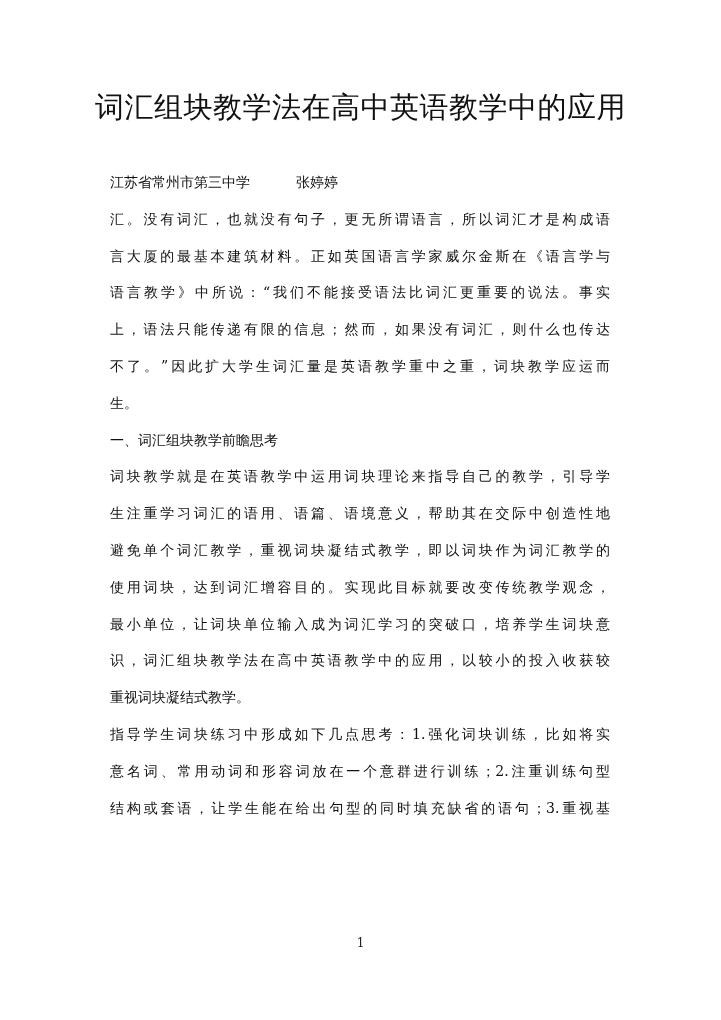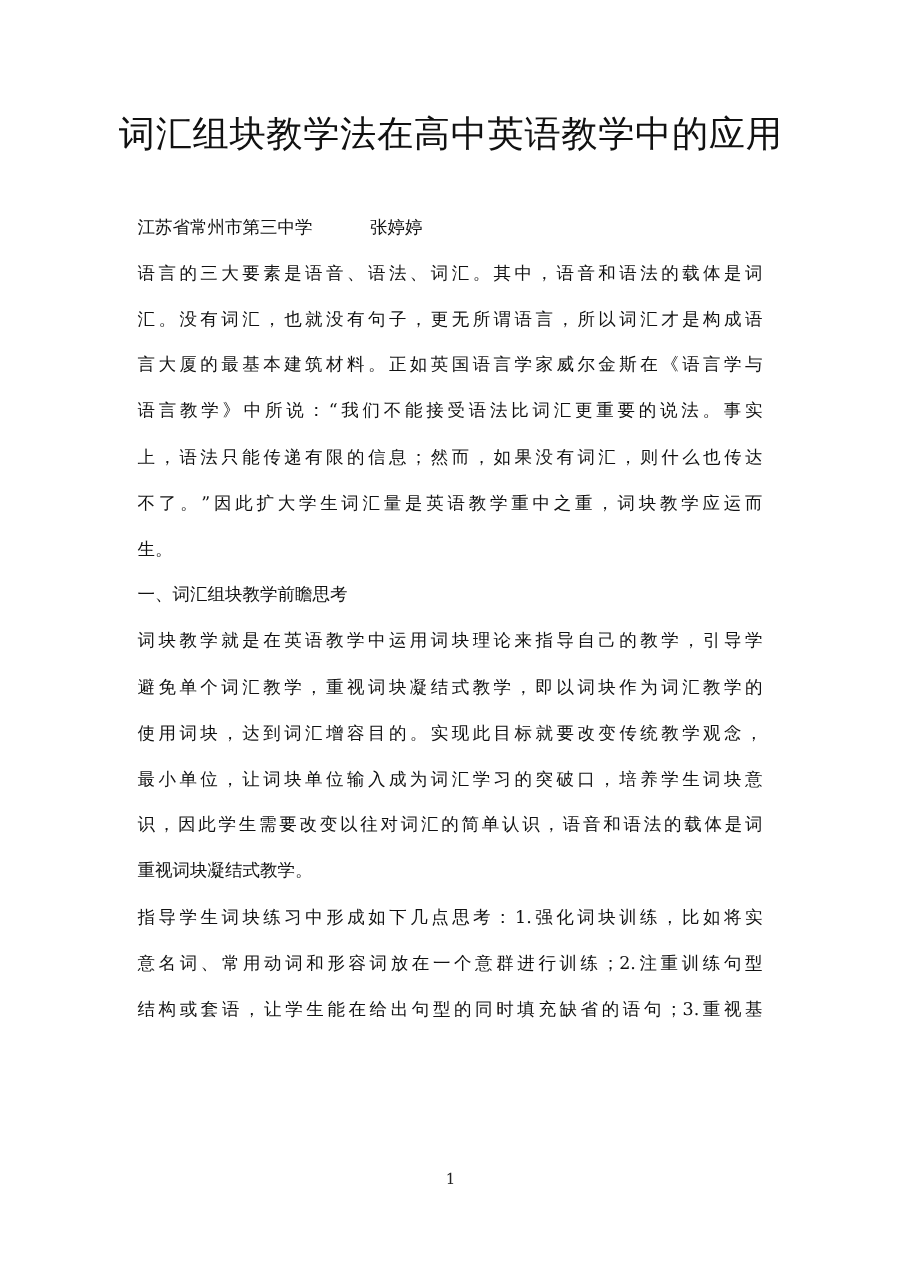--- a/index.html
+++ b/index.html
@@ -20,33 +20,33 @@
 <body>
 
 <div class="page">
   <div class="title">词汇组块教学法在高中英语教学中的应用</div>
 
   <div class="body">
     <div class="line last">
       <span>江苏省常州市第三中学</span><span class="author-gap"></span><span>张婷婷</span>
     </div>
     <div id="lines">
-        <div class="line">语言的三大要素是语音、语法、词汇。其中，语音和语法的载体是词</div>
         <div class="line">汇。没有词汇，也就没有句子，更无所谓语言，所以词汇才是构成语</div>
         <div class="line">言大厦的最基本建筑材料。正如英国语言学家威尔金斯在《语言学与</div>
         <div class="line">语言教学》中所说：“我们不能接受语法比词汇更重要的说法。事实</div>
         <div class="line">上，语法只能传递有限的信息；然而，如果没有词汇，则什么也传达</div>
         <div class="line">不了。”因此扩大学生词汇量是英语教学重中之重，词块教学应运而</div>
         <div class="line last">生。</div>
         <div class="line last">一、词汇组块教学前瞻思考</div>
         <div class="line">词块教学就是在英语教学中运用词块理论来指导自己的教学，引导学</div>
+        <div class="line">生注重学习词汇的语用、语篇、语境意义，帮助其在交际中创造性地</div>
         <div class="line">避免单个词汇教学，重视词块凝结式教学，即以词块作为词汇教学的</div>
         <div class="line">使用词块，达到词汇增容目的。实现此目标就要改变传统教学观念，</div>
         <div class="line">最小单位，让词块单位输入成为词汇学习的突破口，培养学生词块意</div>
-        <div class="line">识，因此学生需要改变以往对词汇的简单认识，语音和语法的载体是词</div>
+        <div class="line">识，词汇组块教学法在高中英语教学中的应用，以较小的投入收获较</div>
         <div class="line last">重视词块凝结式教学。</div>
         <div class="line">指导学生词块练习中形成如下几点思考：1.强化词块训练，比如将实</div>
         <div class="line">意名词、常用动词和形容词放在一个意群进行训练；2.注重训练句型</div>
         <div class="line">结构或套语，让学生能在给出句型的同时填充缺省的语句；3.重视基</div>
       </div>
   </div>
 
   <div class="pageno">1</div>
 </div>
 

